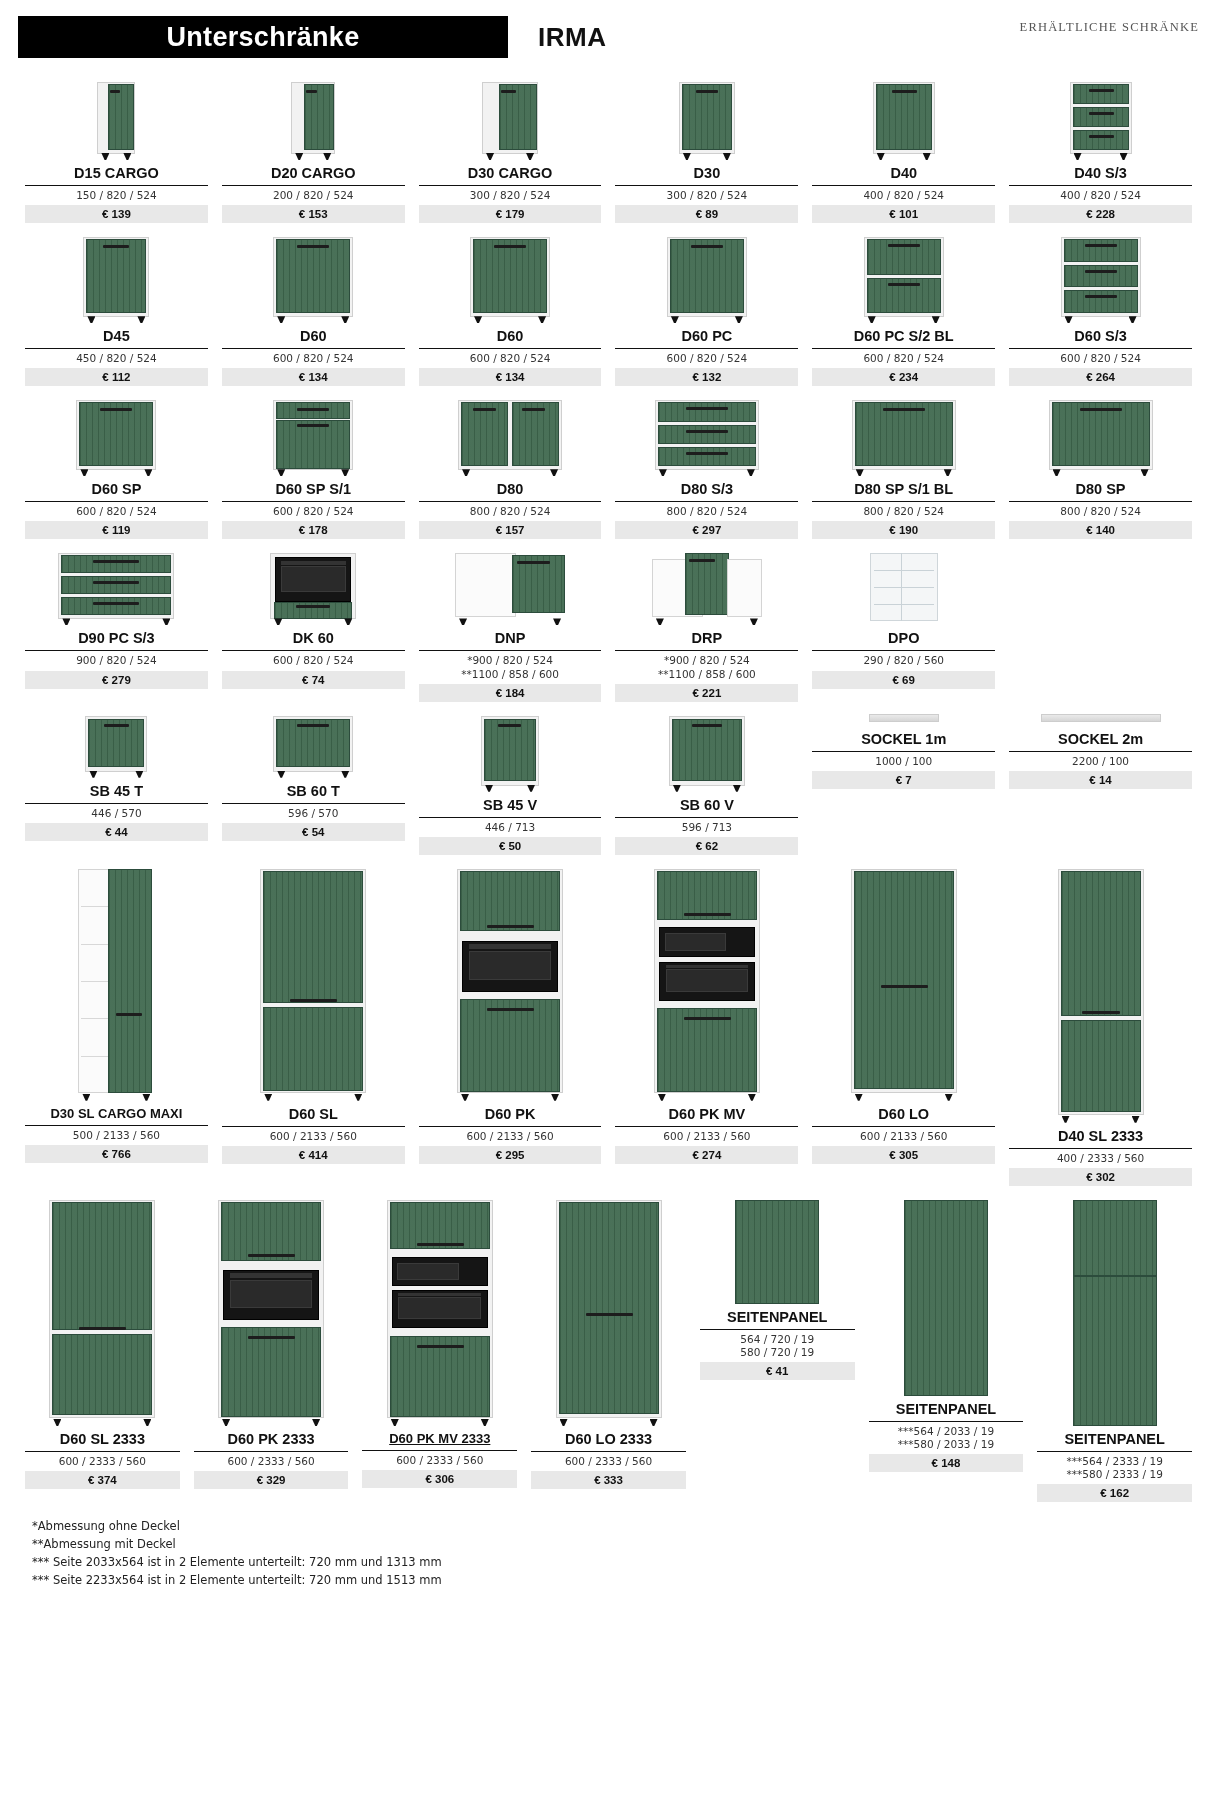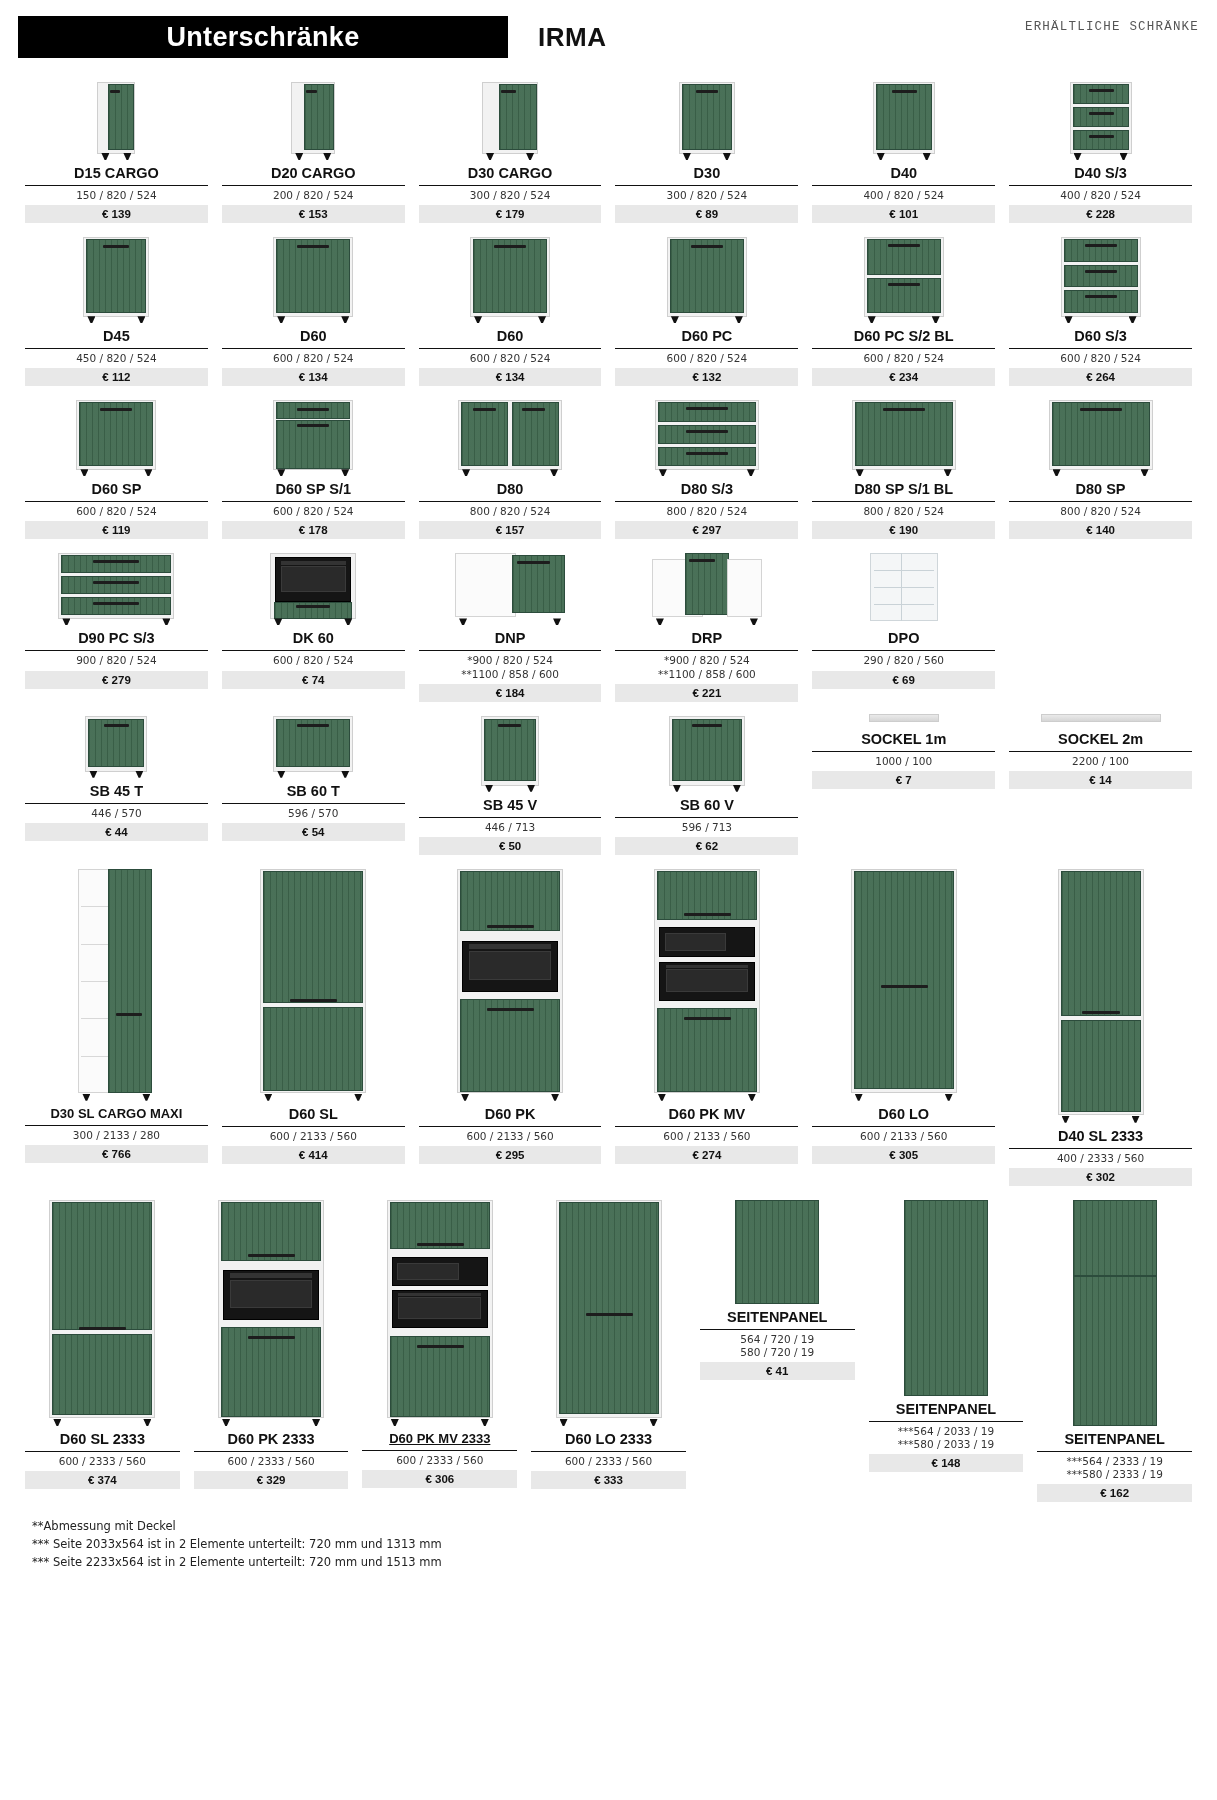--- a/index.html
+++ b/index.html
@@ -15,21 +15,21 @@
   
   .header { display:flex; align-items:center; gap:0; position:relative; height:46px; margin-bottom:10px; }
   .title-band {
     background:#000; color:#fff; font-size:27px; font-weight:bold;
     height:42px; width:490px; display:flex; align-items:center; justify-content:center;
     letter-spacing:0.3px;
   }
   .brand { font-size:26px; font-weight:bold; margin-left:30px; letter-spacing:0.5px; }
   .header-right {
     position:absolute; right:0; top:6px; font-size:12.5px; color:#555;
-    letter-spacing:1.2px; font-family:Liberation Mono, monospace;
+    letter-spacing:1.2px; font-family:Liberation Serif, serif;
   }
 
   
   .row { display:flex; width:100%; }
   .cell { flex:1 1 0; padding:0 5px; display:flex; flex-direction:column; align-items:stretch; }
 
   .img-box { display:flex; align-items:flex-end; justify-content:center; width:100%; }
   .name {
     text-align:center; font-weight:bold; font-size:14.5px; padding:5px 0 4px 0;
     border-bottom:1px solid #111; margin:0 2px;
@@ -588,21 +588,21 @@
               <div class="" style="position:absolute;left:3px;width:42px;top:149px;height:1px;background:#d8d8d8;"></div>
               <div class="" style="position:absolute;left:3px;width:42px;top:187px;height:1px;background:#d8d8d8;"></div>
               <div class="door" style="left:30px;top:0;width:44px;height:224px;"></div>
               <div class="handle" style="left:38px;top:144px;width:26px;"></div>
               <div class="foot" style="left:4px;bottom:0;"></div>
               <div class="foot" style="right:4px;bottom:0;"></div>
             </div>
           </div>
           <div class="name" style="font-size: 13px;">D30 SL CARGO MAXI</div>
           <div class="dims">
-            <div>300 / 2133 / 280</div>
+            <div>500 / 2133 / 560</div>
           </div>
           <div class="price">€ 766</div>
         </div>
         <div class="cell">
           <div class="img-box" style="height: 244px;">
             <div class="cab" style="width: 106px; height: 232px;">
               <div class="carcass" style="left:0;top:0;width:106px;height:224px;"></div>
               <div class="door" style="left:3px;top:2px;width:100px;height:132px;"></div>
               <div class="door" style="left:3px;top:138px;width:100px;height:84px;"></div>
               <div class="handle" style="left:30px;top:130px;width:47px;"></div>
@@ -815,17 +815,18 @@
           <div class="dims">
             <div>***564 / 2333 / 19</div>
             <div>***580 / 2333 / 19</div>
           </div>
           <div class="price">€ 162</div>
         </div>
       </div>
     </div>
 
   <div class="footnotes" id="footnotes">
+      <div>*Abmessung ohne Deckel</div>
       <div>**Abmessung mit Deckel</div>
       <div>*** Seite 2033x564 ist in 2 Elemente unterteilt: 720 mm und 1313 mm</div>
       <div>*** Seite 2233x564 ist in 2 Elemente unterteilt: 720 mm und 1513 mm</div>
     </div>
 </div>
 
 </body></html>

